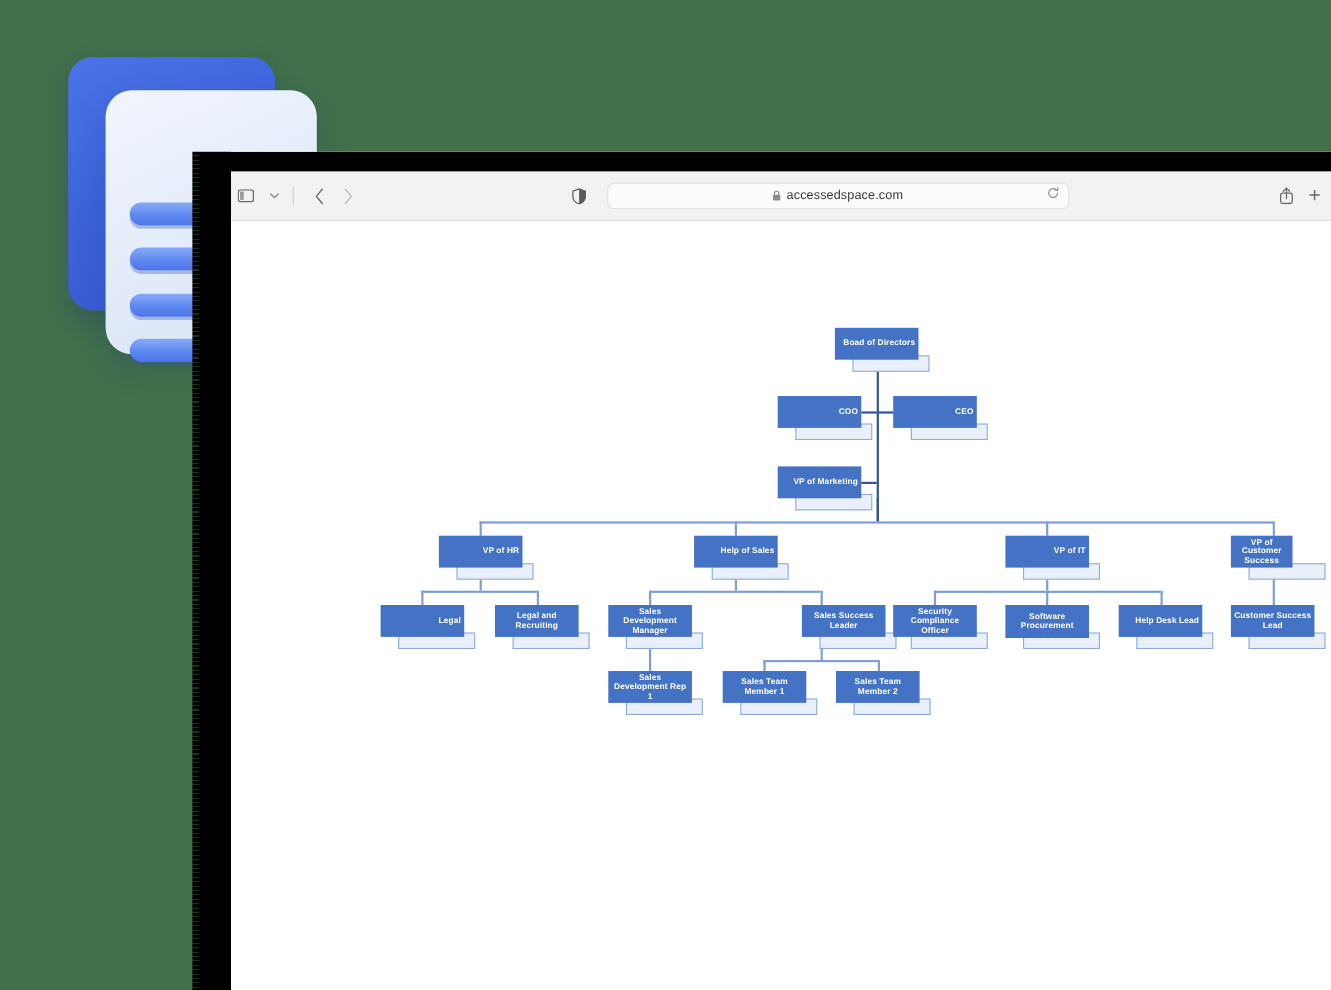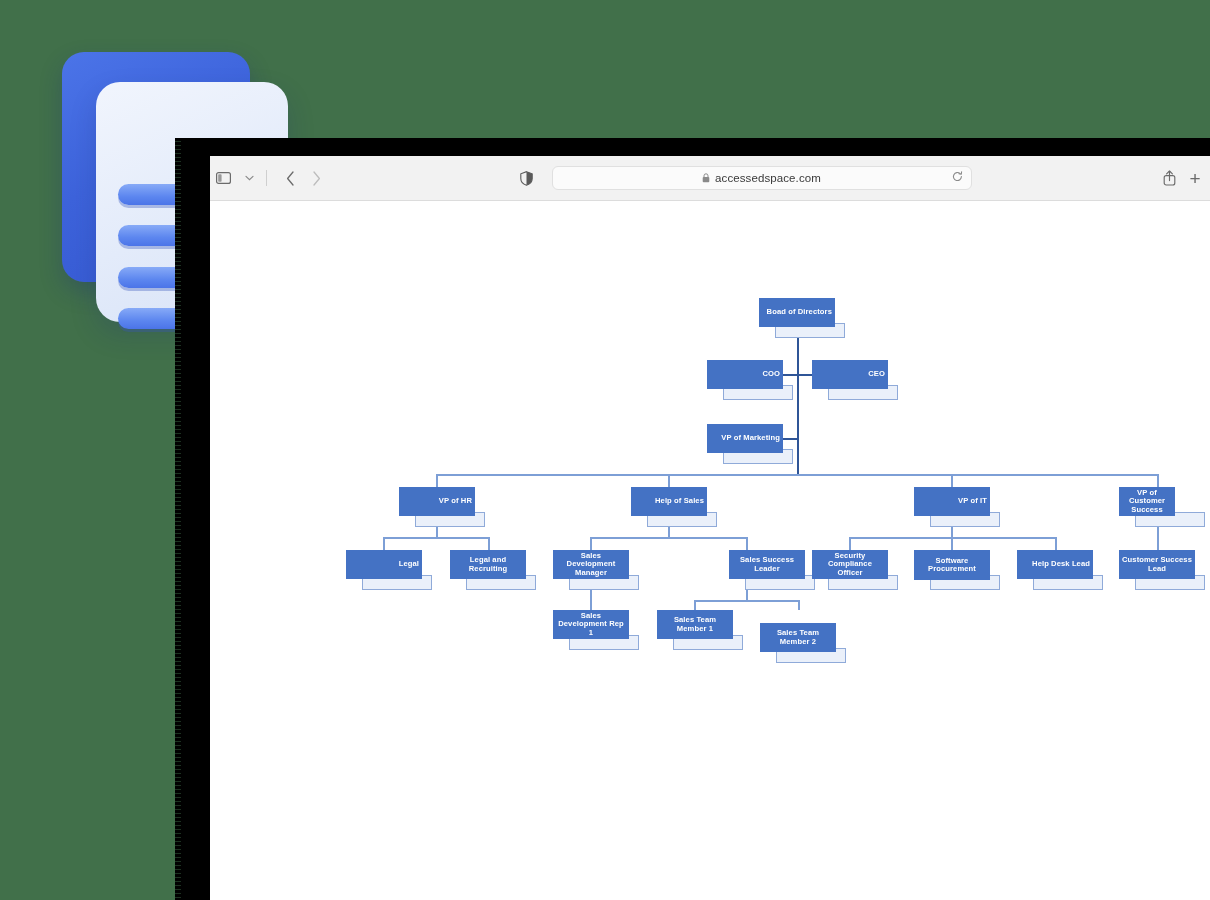--- a/index.html
+++ b/index.html
@@ -324,21 +324,21 @@
           <div class="box" style="left: 0px; top: 0px; width: 76px; height: 29px; font-size: 7.6px;">
             <span class="label">Sales Development Rep 1</span>
           </div>
         </div>
         <div class="node" style="left: 447px; top: 409px; width: 76px; height: 45px;">
           <div class="sub" style="left: 16px; top: 25px; width: 70px; height: 15px;"></div>
           <div class="box" style="left: 0px; top: 0px; width: 76px; height: 29px; font-size: 7.6px;">
             <span class="label">Sales Team Member 1</span>
           </div>
         </div>
-        <div class="node" style="left: 550px; top: 422px; width: 76px; height: 45px;">
+        <div class="node" style="left: 550px; top: 409px; width: 76px; height: 45px;">
           <div class="sub" style="left: 16px; top: 25px; width: 70px; height: 15px;"></div>
           <div class="box" style="left: 0px; top: 0px; width: 76px; height: 29px; font-size: 7.6px;">
             <span class="label">Sales Team Member 2</span>
           </div>
         </div>
       </div>
   </div>
 
 </div>
 

